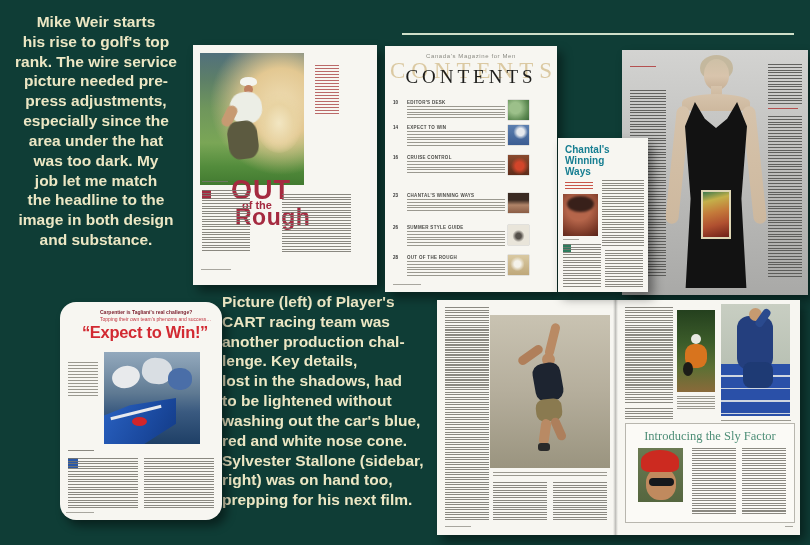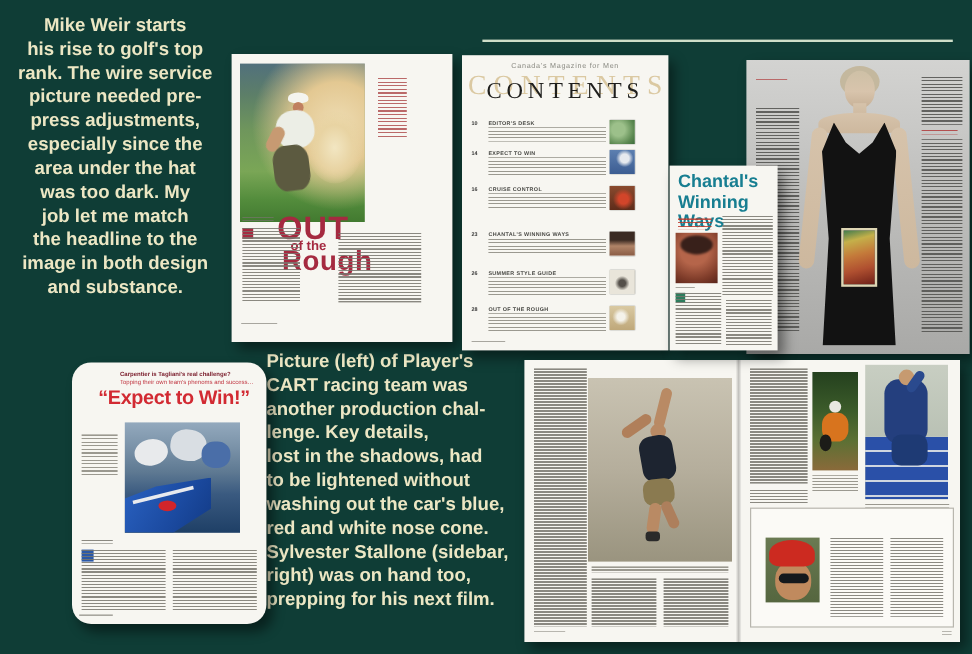--- a/index.html
+++ b/index.html
@@ -60,21 +60,21 @@
      background:linear-gradient(180deg,#cec0a6 0%,#d8c4ac 55%,#c6b096 100%);}
   .ch-hair{position:absolute;left:78px;top:5px;width:33px;height:26px;border-radius:50%;background:#c4b89e;}
   .ch-neck{position:absolute;left:89px;top:36px;width:11px;height:12px;}
   .ch-shoulders{position:absolute;left:60px;top:44px;width:68px;height:17px;border-radius:50% 50% 20% 20%;}
   .ch-arm{position:absolute;width:13px;height:118px;border-radius:7px;}
   .ch-tank{position:absolute;left:63px;top:52px;width:62px;height:186px;background:#121212;
      clip-path:polygon(16% 0,32% 9%,50% 14%,68% 9%,84% 0,100% 13%,91% 52%,99% 100%,1% 100%,9% 52%,0 13%);}
   .ch-inset{position:absolute;left:79px;top:140px;width:26px;height:45px;border:2px solid #ded6b4;
      background:linear-gradient(165deg,#3e7a4e 0%,#c4b04a 20%,#c47a3a 45%,#b05030 70%,#6e2018 100%);}
   
-  .ch-title{position:absolute;left:7px;top:6px;width:72px;font-size:15px;font-weight:bold;color:#177e91;
+  .ch-title{position:absolute;left:7px;top:6px;width:72px;font-size:10px;font-weight:bold;color:#177e91;
      line-height:1.1;white-space:pre-line;}
   .cc-photo{position:absolute;left:5px;top:56px;width:35px;height:42px;
      background:radial-gradient(circle at 45% 35%,#b5654a 0 35%,#7c3a28 75%,#58241a 100%);}
   .cc-photo>div{position:absolute;left:4px;top:2px;width:27px;height:16px;border-radius:50%;background:#38201a;filter:blur(1px);}
   
   .rc-k1{position:absolute;left:40px;top:7px;font-size:5px;font-weight:bold;color:#7d2230;}
   .rc-k2{position:absolute;left:40px;top:14px;font-size:5px;color:#c03540;}
   .rc-hl{position:absolute;left:14px;right:6px;top:21px;text-align:center;font-size:16.5px;
      font-weight:800;color:#d22a32;letter-spacing:-.3px;}
   .rc-photo{position:absolute;left:44px;top:50px;width:96px;height:92px;overflow:hidden;
@@ -307,20 +307,21 @@
       <div class="sly-man"></div>
       <div class="sly-head"></div>
       <div class="sly-armup"></div>
       <div class="sly-legs"></div>
     </div>
     <div class="gk" style="left:240px;top:96px;width:38px;height:14px;--c:#8a887e;--s:2.5px;"></div>
     <div class="gk" style="left:284px;top:120px;width:70px;height:12px;--c:#8a887e;--s:2.5px;"></div>
     <div class="gk" style="left:188px;top:108px;width:48px;height:12px;--c:#77756d;--s:2.5px;"></div>
 
     <div class="box">
+      <div class="box-title">Introducing the Sly Factor</div>
       <div class="sf-photo">
         <div class="sf-face"></div>
         <div class="sf-cap"></div>
         <div class="sf-glass"></div>
       </div>
       <div class="gk" style="left:66px;top:24px;width:44px;height:66px;--c:#77756d;--s:2.5px;"></div>
       <div class="gk" style="left:116px;top:24px;width:44px;height:66px;--c:#77756d;--s:2.5px;"></div>
     </div>
     <div class="gk" style="left:348px;top:226px;width:8px;height:3px;--c:#9a9890;"></div>
   </section>

